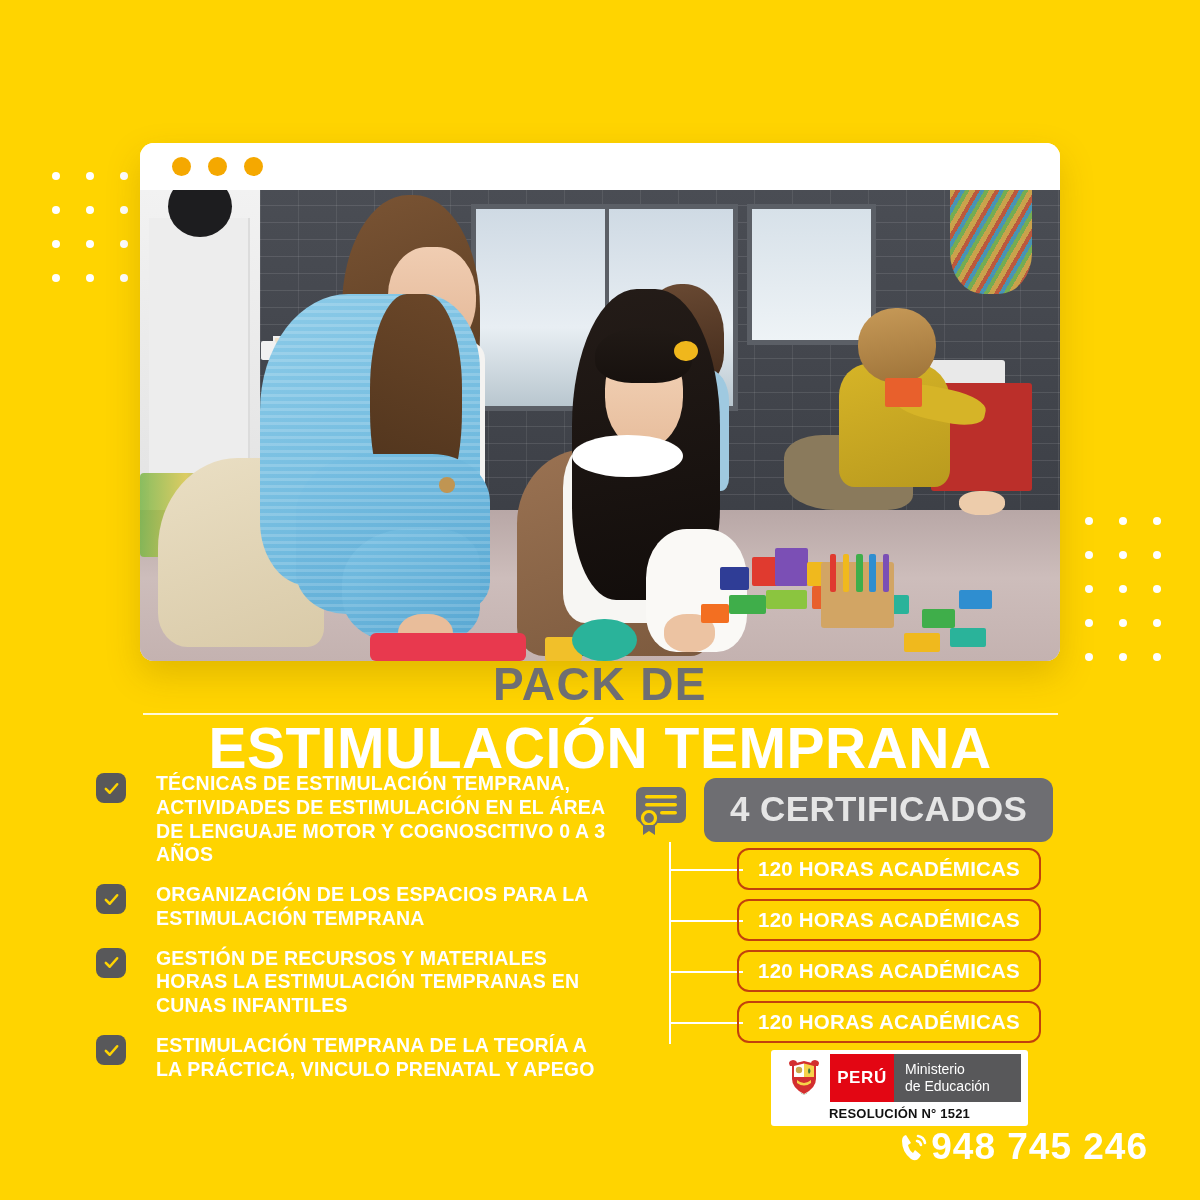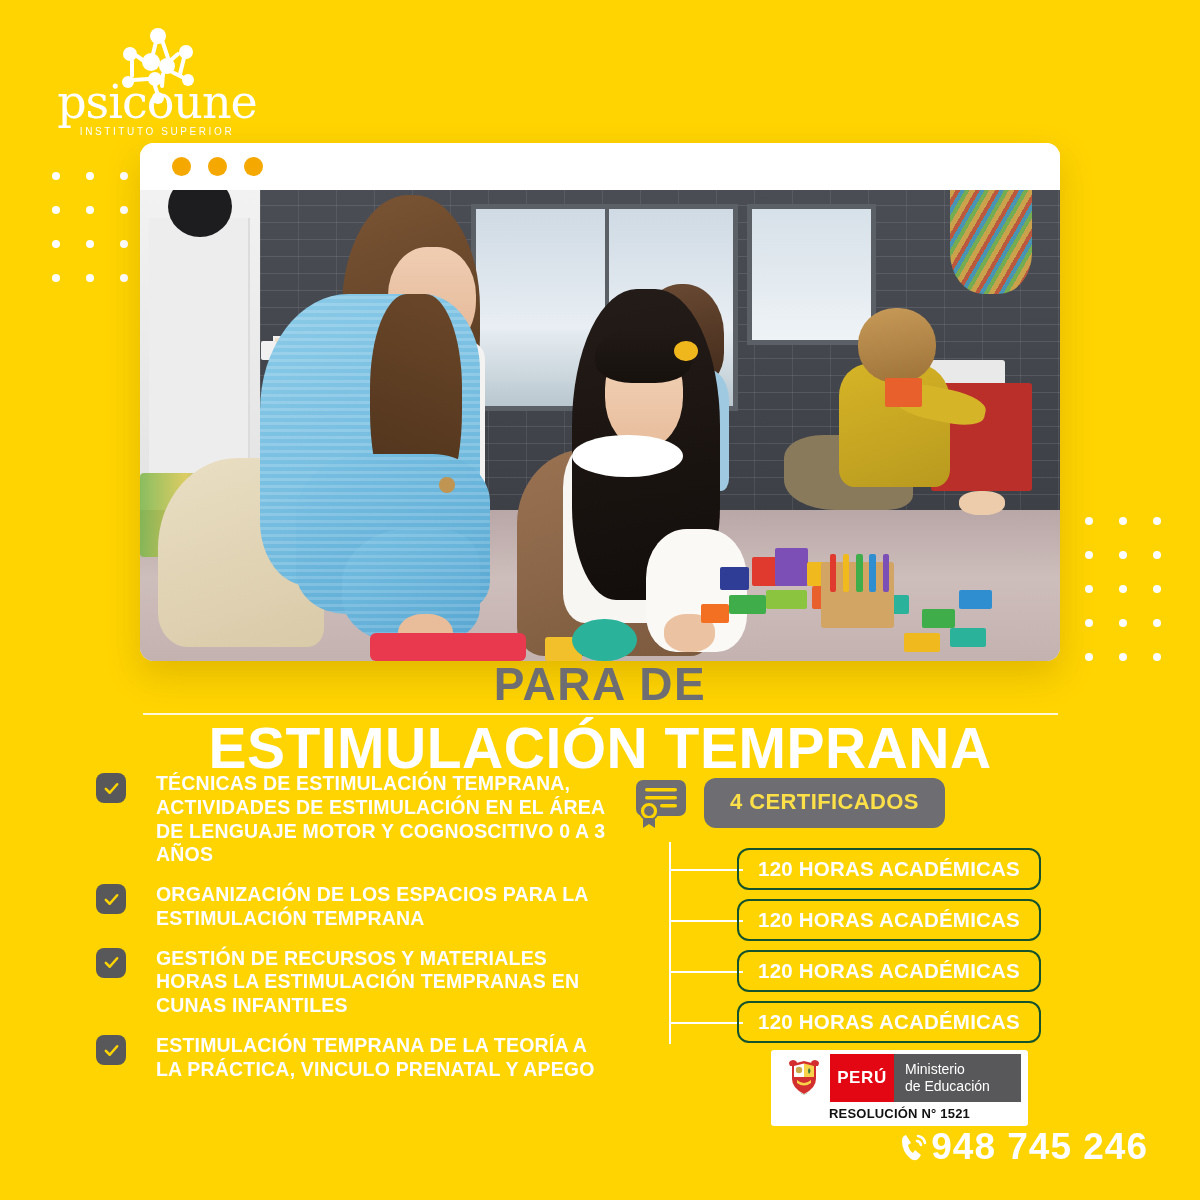--- a/index.html
+++ b/index.html
@@ -151,28 +151,28 @@
   .bullet { display:flex; gap:30px; margin-bottom:16px; align-items:flex-start; }
   .chk { flex:0 0 auto; width:30px; height:30px; border-radius:8px; background:#58585A;
          display:flex; align-items:center; justify-content:center; margin-top:1px; }
   .chk svg { width:17px; height:17px; }
   .bullet p { font-size:19.5px; font-weight:bold; color:#fff; line-height:1.22; letter-spacing:.2px; }
 
   
   .cert-head { position:absolute; left:634px; top:778px; display:flex; align-items:center; gap:14px; }
   .cert-icon { width:56px; height:50px; }
   .cert-pill { background:#6E6E72; border-radius:12px; padding:11px 26px 13px; }
-  .cert-pill span { font-size:22px; font-weight:bold; color:#fde047; letter-spacing:.4px; }
+  .cert-pill span { font-size:35px; font-weight:bold; color:#e5e5e5; letter-spacing:.4px; }
 
   .tree { position:absolute; left:669px; top:842px; width:372px; height:202px; }
   .tree .vline { position:absolute; left:0; top:0; width:2px; height:100%; background:#fff; }
   .tree .hline { position:absolute; left:0; width:74px; height:2px; background:#fff; }
 
   .hours { position:absolute; left:737px; top:848px; width:304px; }
-  .hour-pill { height:42px; border:2px solid #14532d; border-radius:12px;
+  .hour-pill { height:42px; border:2px solid #c2410c; border-radius:12px;
                display:flex; align-items:center; justify-content:center; margin-bottom:9px; }
   .hour-pill span { font-size:20.5px; font-weight:bold; color:#fff; letter-spacing:.2px; }
 
   
   .minedu { position:absolute; left:771px; top:1050px; width:257px; background:#fff;
             border-radius:3px; padding:4px 7px 3px; }
   .minedu-row { display:flex; align-items:stretch; height:48px; }
   .coat { width:52px; display:flex; align-items:center; justify-content:center; background:#fff; }
   .peru-block { width:64px; background:#E30613; display:flex; align-items:center; justify-content:center; }
   .peru-block span { color:#fff; font-size:17px; font-weight:bold; letter-spacing:.6px; }
@@ -216,38 +216,20 @@
       <span></span>
       <span></span>
       <span></span>
     <span></span>
       <span></span>
       <span></span>
       <span></span>
       <span></span>
   </div>
 
-  <div class="logo">
-    <svg width="96" height="96" viewBox="0 0 96 96">
-      <g fill="#ffffff">
-        <circle cx="48" cy="14" r="8"></circle>
-        <circle cx="76" cy="30" r="7"></circle>
-        <circle cx="78" cy="58" r="6"></circle>
-        <circle cx="20" cy="32" r="7"></circle>
-        <circle cx="18" cy="60" r="6"></circle>
-        <circle cx="48" cy="76" r="6"></circle>
-        <circle cx="41" cy="40" r="9"></circle>
-        <circle cx="57" cy="44" r="8"></circle>
-        <circle cx="45" cy="57" r="7"></circle>
-        <path d="M46 20 L43 32 M52 18 L58 36 M68 32 L61 38 M74 36 L70 52 M27 34 L34 39 M22 39 L22 54 M23 58 L38 57 M45 64 L47 70 M53 52 L52 64 M62 50 L72 55" stroke="#ffffff" stroke-width="4" fill="none" stroke-linecap="round"></path>
-      </g>
-    </svg>
-    <div class="logo-word">psicoune</div>
-    <div class="logo-sub">INSTITUTO SUPERIOR</div>
-  </div>
 
   <div class="browser">
     <div class="browser-bar">
       <i></i>
       <i></i>
       <i></i>
     </div>
     <div class="photo">
       <div class="ph wall-left"></div>
       <div class="ph wall-brick"></div>
@@ -317,21 +299,21 @@
         <i style="left:66%;background:#2f8ed0;"></i>
         <i style="left:84%;background:#7b4fb5;"></i>
       </div>
       <div class="redtray"></div>
       <div class="yellowtoy"></div>
       <div class="greentoy"></div>
     </div>
   </div>
 
   <div class="title-wrap">
-    <div class="title-top">PARA DE</div>
+    <div class="title-top">PACK DE</div>
     <div class="title-rule"></div>
     <div class="title-main">ESTIMULACIÓN TEMPRANA</div>
   </div>
 
   <div class="bullets">
     <div class="bullet">
       <span class="chk">
         <svg viewBox="0 0 24 24">
             <path d="M4 12.5 L9.5 18 L20 6" stroke="#FFD400" stroke-width="3.6" fill="none" stroke-linecap="round" stroke-linejoin="round"></path>
           </svg>

